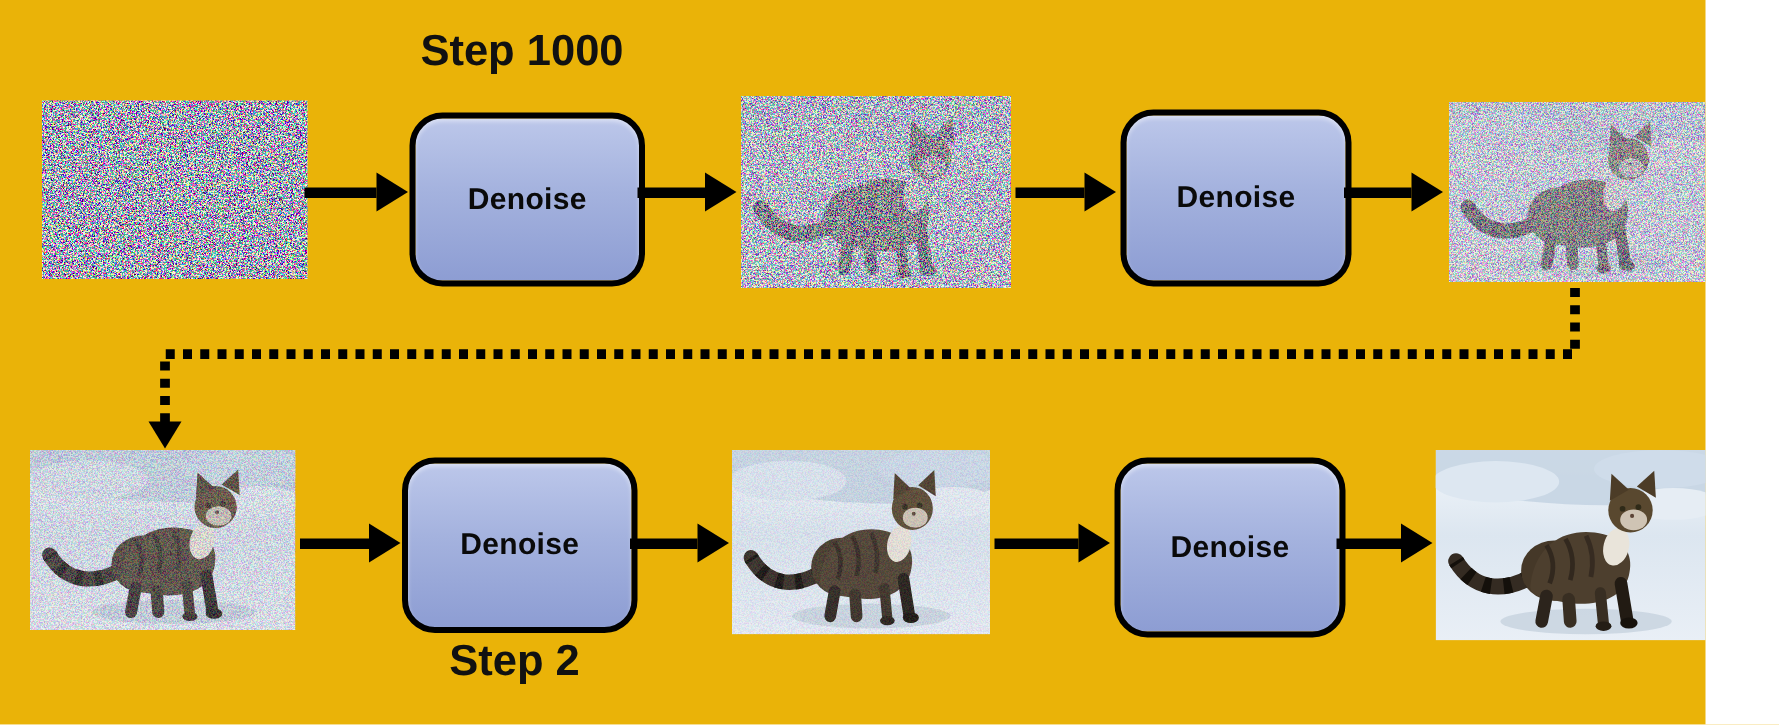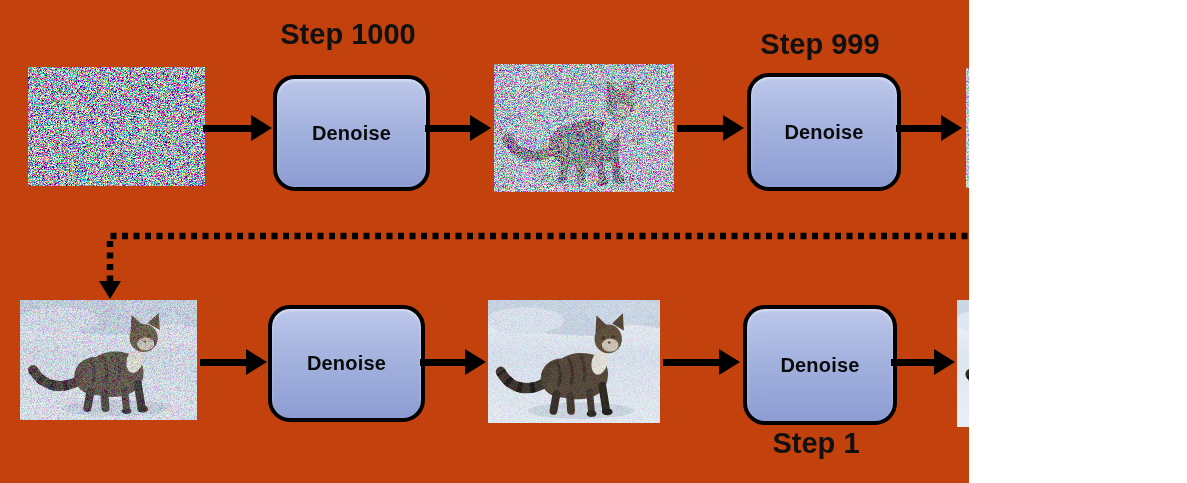--- a/index.html
+++ b/index.html
@@ -1,17 +1,17 @@
 <!DOCTYPE html>
 <html><head>
 <meta charset="utf-8">
 <style>
   html,body{margin:0;padding:0;background:#ffffff;}
   #canvas{
-    position:relative;width:969px;height:483px;background:#c2410c;
+    position:relative;width:1137px;height:483px;background:#eab308;
     font-family:"Liberation Sans",sans-serif;overflow:hidden;
   }
   .imgcell{position:absolute;display:block;}
   .dbox{
     position:absolute;display:flex;align-items:center;justify-content:center;
     border:4.5px solid #000;border-radius:22px;
     background:linear-gradient(180deg,#bcc7ea 0%,#a4b2de 45%,#8d9dd3 100%);
     box-shadow:inset 0 2px 3px rgba(255,255,255,0.45);
   }
   .dbox span{font-size:20px;font-weight:600;color:#0a0a0a;letter-spacing:0.2px;}
@@ -105,21 +105,20 @@
   <svg class="imgcell" style="left:494px;top:64px;width:180px;height:128px" viewBox="0 0 176 120" preserveAspectRatio="none">
     <use href="#catScene"></use>
     <rect width="176" height="120" filter="url(#noiseF)" opacity="0.74"></rect>
   </svg>
 
   <div class="arrow" style="left:677px;top:115px;width:67px">
     <div class="shaft"></div>
     <div class="head"></div>
   </div>
 
-  <div class="steplabel" style="left:730px;top:27px">Step 999</div>
   <div class="dbox" style="left:747px;top:73px;width:146px;height:110px">
     <span>Denoise</span>
   </div>
 
   <div class="arrow" style="left:896px;top:115px;width:66px">
     <div class="shaft"></div>
     <div class="head"></div>
   </div>
 
   <svg class="imgcell" style="left:966px;top:68px;width:171px;height:120px" viewBox="0 0 176 120" preserveAspectRatio="none">
@@ -139,40 +138,40 @@
   </svg>
 
   <div class="arrow" style="left:200px;top:349px;width:67px">
     <div class="shaft"></div>
     <div class="head"></div>
   </div>
 
   <div class="dbox" style="left:268px;top:305px;width:149px;height:109px">
     <span>Denoise</span>
   </div>
+  <div class="steplabel" style="left:253px;top:424px">Step 2</div>
 
   <div class="arrow" style="left:420px;top:349px;width:66px">
     <div class="shaft"></div>
     <div class="head"></div>
   </div>
 
   <svg class="imgcell" style="left:488px;top:300px;width:172px;height:123px" viewBox="0 0 176 120" preserveAspectRatio="none">
     <use href="#catScene"></use>
     <rect width="176" height="120" filter="url(#noiseF)" opacity="0.1"></rect>
   </svg>
 
   <div class="arrow" style="left:663px;top:349px;width:77px">
     <div class="shaft"></div>
     <div class="head"></div>
   </div>
 
   <div class="dbox" style="left:743px;top:305px;width:146px;height:112px">
     <span>Denoise</span>
   </div>
-  <div class="steplabel" style="left:726px;top:426px">Step 1</div>
 
   <div class="arrow" style="left:891px;top:349px;width:64px">
     <div class="shaft"></div>
     <div class="head"></div>
   </div>
 
   <svg class="imgcell" style="left:957px;top:300px;width:186px;height:127px" viewBox="0 0 176 120" preserveAspectRatio="none">
     <use href="#catScene"></use>
     <rect width="176" height="120" filter="url(#noiseF)" opacity="0"></rect>
   </svg>

